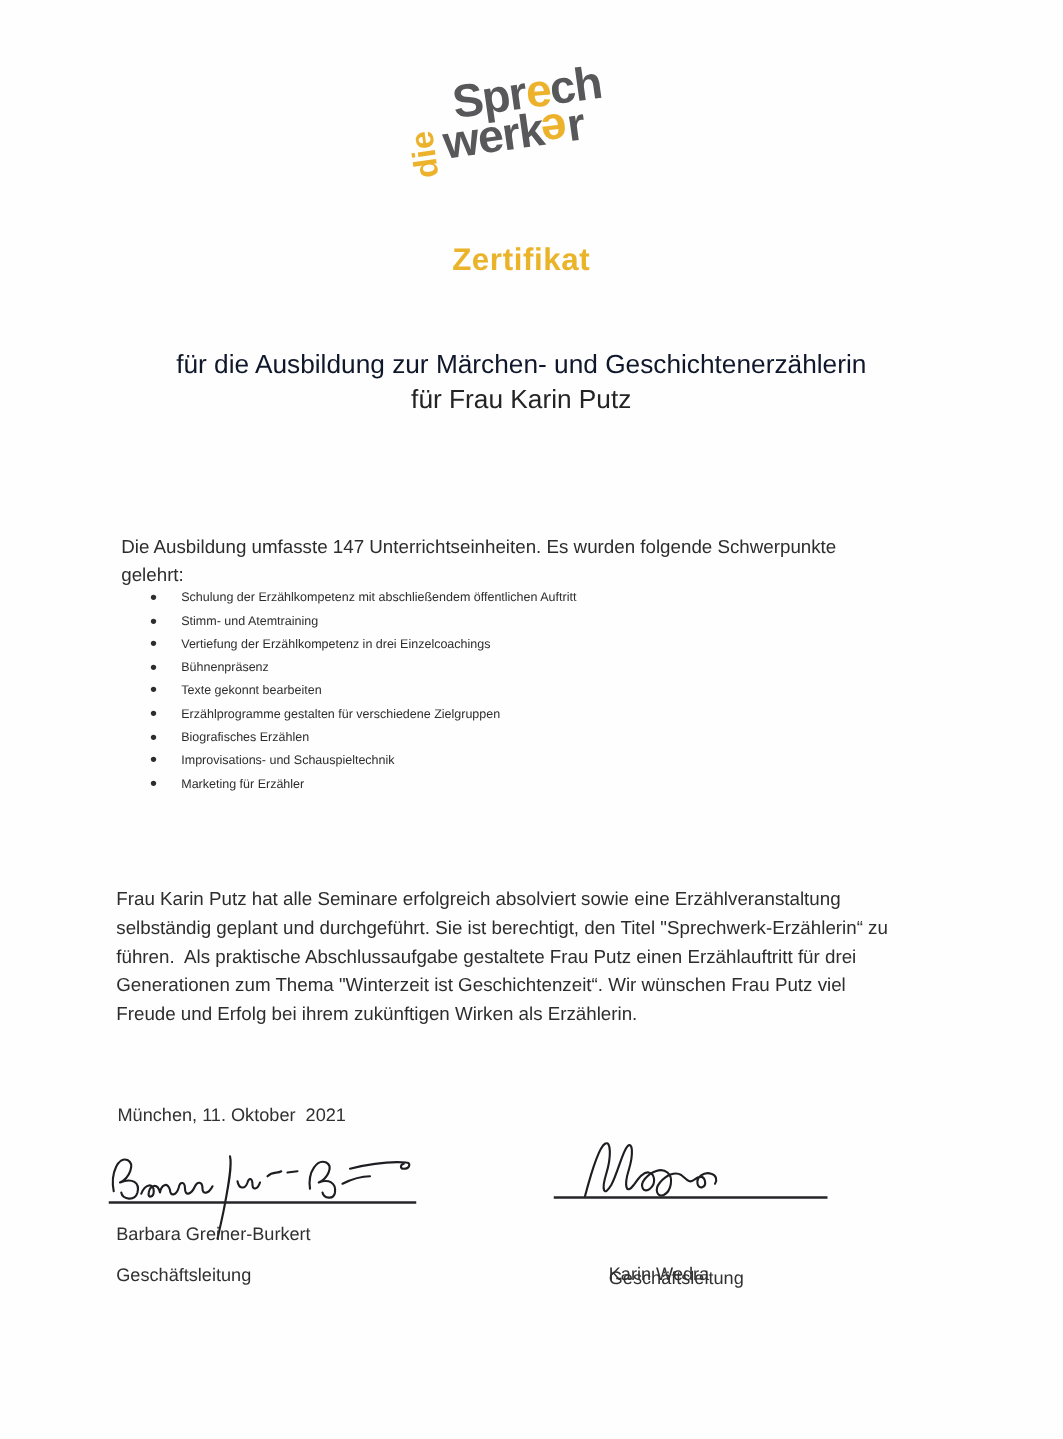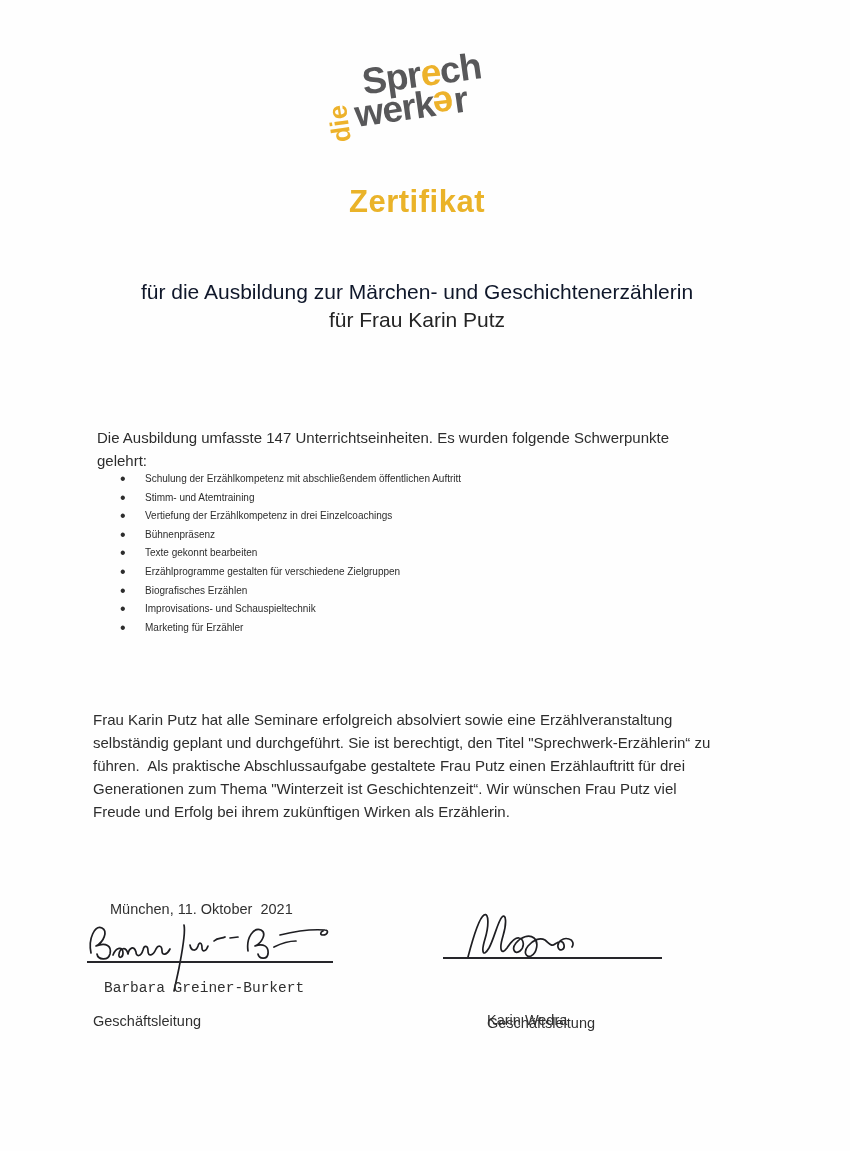--- a/index.html
+++ b/index.html
@@ -31,22 +31,22 @@
   .logo .row1 { font-size: 37px; }
   .logo .row2 { font-size: 37px; margin-left: -12px; }
   .logo .g { color: var(--logo-gray, #58585a); }
   .logo .y { color: var(--logo-yellow, #edb22b); }
   .logo .tilt-a { display: inline-block; transform: rotate(4deg); }
   .logo .flip { display: inline-block; transform: rotate(181deg) translateY(-2px); }
 
   
   .center-col { position: absolute; left: 0; width: 834px; text-align: center; margin: 0; }
   .title {
-    top: 184px;
-    font-size: 31px; font-weight: 700;
+    top: 194px;
+    font-size: 25px; font-weight: 700;
     color: var(--title-color, #eab329);
     letter-spacing: 0.5px;
   }
   .sub1 { top: 280px; font-size: 21px; color: #0f172a; }
   .sub2 { top: 308px; font-size: 21px; color: #242424; }
 
   
   .intro {
     position: absolute; left: 93px; top: 422px; width: 700px;
     font-size: 15px; line-height: 23px; margin: 4px;
@@ -65,32 +65,32 @@
   }
   .closing {
     position: absolute; left: 93px; top: 708px; width: 710px;
     font-size: 15px; line-height: 23px; margin: 0;
     white-space: pre-wrap;
   }
 
   
   .date {
     position: absolute; left: 94px; top: 885px;
-    font-size: 14.5px; margin: 16px; white-space: pre;
+    font-size: 14.5px; margin: 0; white-space: pre;
     color: #303030;
     text-align: center;
   }
   .sig-svg { position: absolute; }
   .sig-left-svg { left: 84px; top: 912px; }
   .sig-right-svg { left: 452px; top: 903px; }
   .sig-line { position: absolute; height: 2px; background: #26262a; }
   .sig-line-left { left: 87px; top: 961px; width: 246px; }
   .sig-line-right { left: 443px; top: 957px; width: 219px; }
   .sig-name { position: absolute; font-size: 14.5px; color: #303030; margin: 0; }
-  .name-left { left: 104px; top: 980px; font-family: Liberation Mono, monospace; }
+  .name-left { left: 93px; top: 980px; }
   .name-right { left: 487px; top: 1012px; }
   .role-left { left: 93px; top: 1013px; }
   .role-right { left: 487px; top: 1015px; }
 
   .stroke { fill: none; stroke: #1e1e22; stroke-width: 1.7; stroke-linecap: round; stroke-linejoin: round; }
 </style>
 </head>
 <body>
 
 <div class="page">

